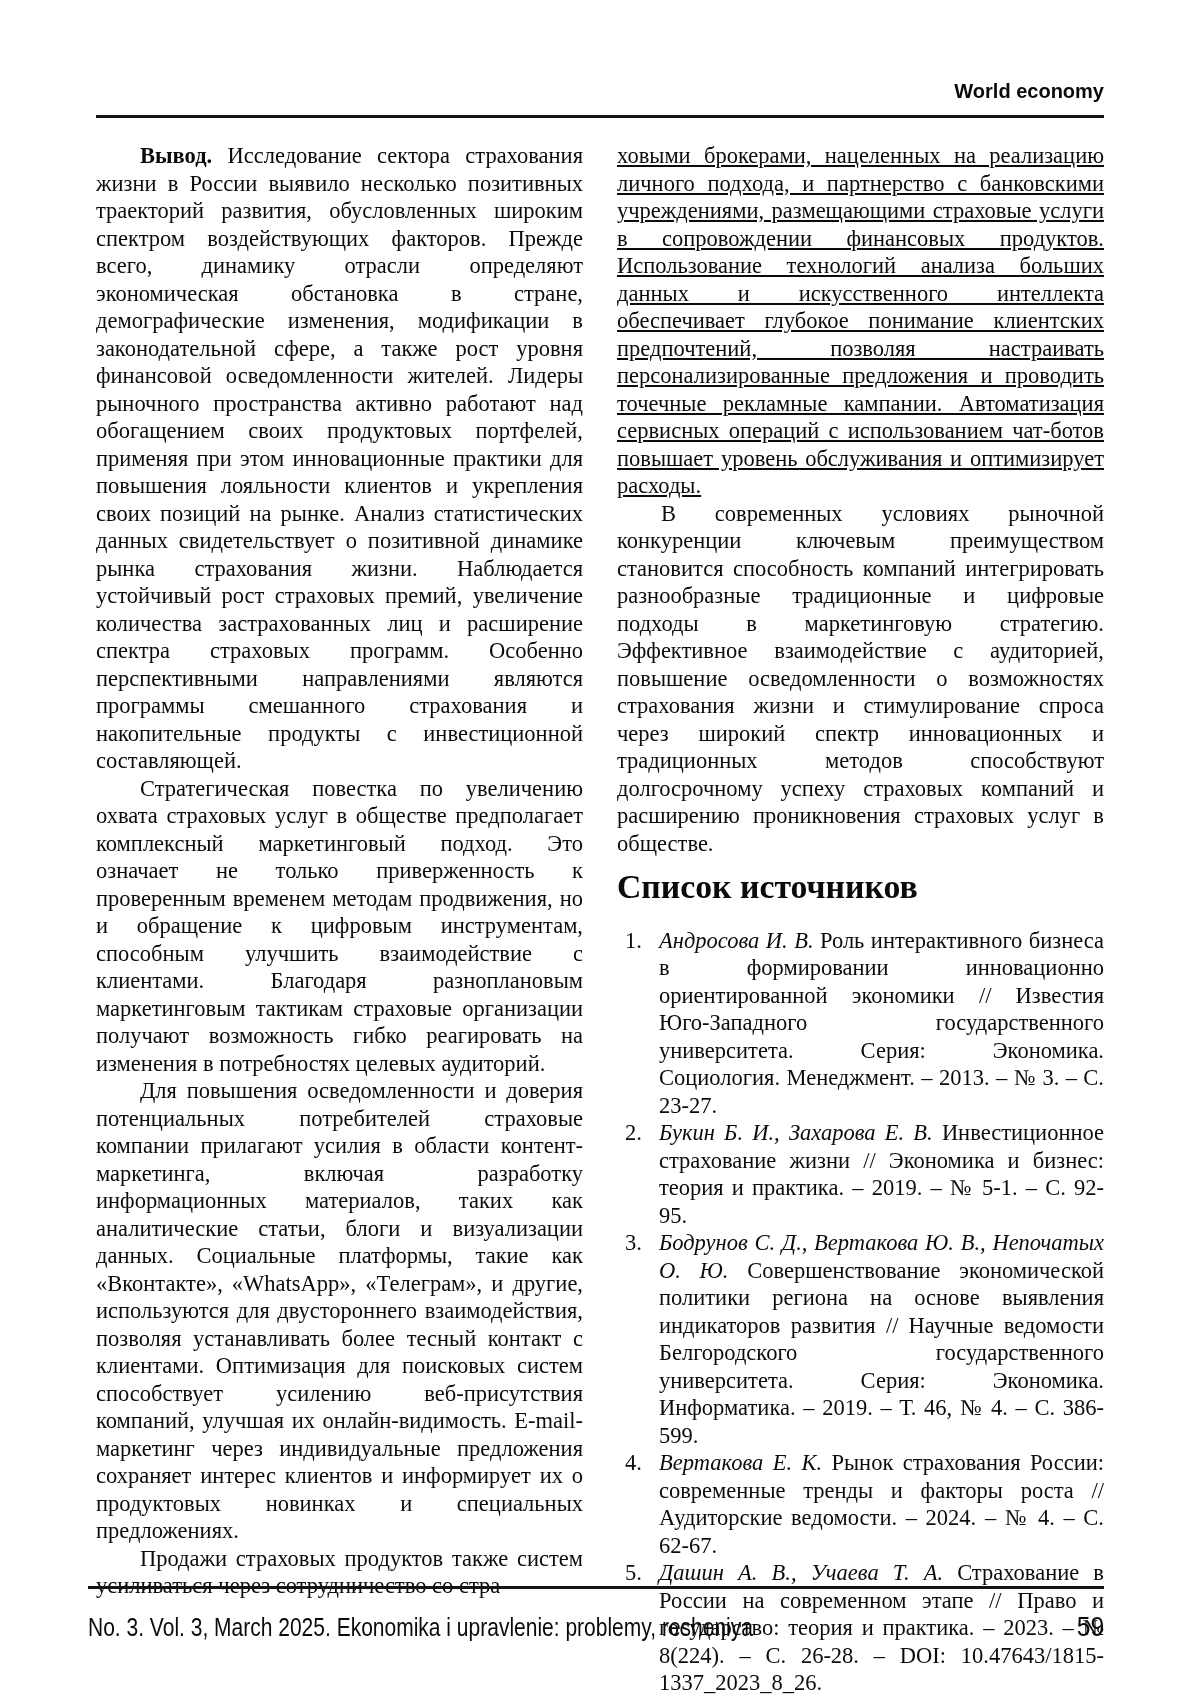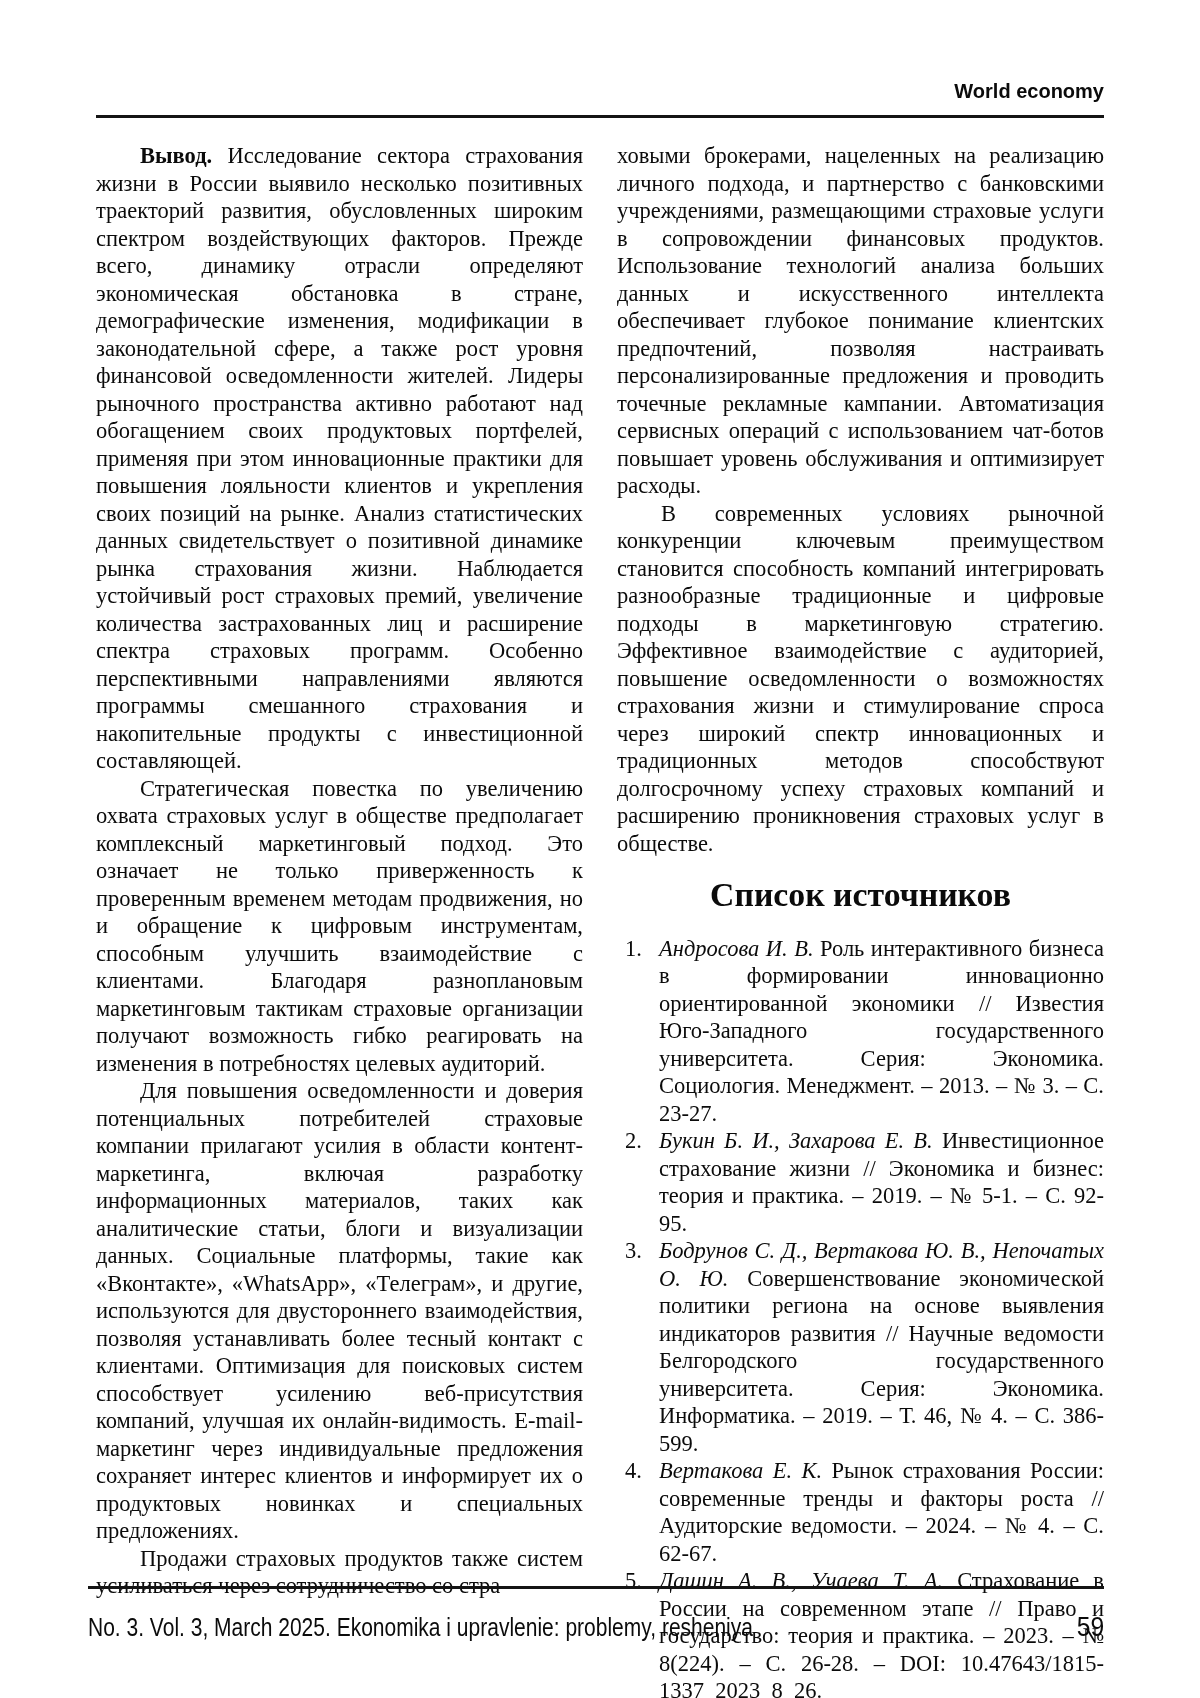--- a/index.html
+++ b/index.html
@@ -26,26 +26,26 @@
     position:absolute; top:142px; left:96px; right:96px;
     display:flex; gap:34px;
   }
   .col {
     width:487px; flex:0 0 487px;
     font-size:22.5px; line-height:27.5px;
     text-align:justify;
     hyphens:auto; -webkit-hyphens:auto;
   }
   .para { text-indent:44px; }
-  .para.no-indent { text-indent:0; }
+  .para.no-indent { text-indent:0;text-decoration:underline; }
   .para .lead { font-weight:bold; }
   
   .refs-heading {
-    text-align:center; font-weight:bold;
-    margin-top:24px; margin-bottom:26px;
+    text-align:left; font-weight:bold;
+    margin-top:16px; margin-bottom:26px;
     text-indent:0;
   }
   .refs-list { list-style:none; }
   .ref { display:flex; }
   .ref-num { flex:0 0 42px; padding-left:8px; }
   .ref-body { flex:1 1 auto; }
   .ref-body .authors { font-style:italic; }
   
   .page-footer {
     position:absolute; left:88px; right:96px; top:1586px;

